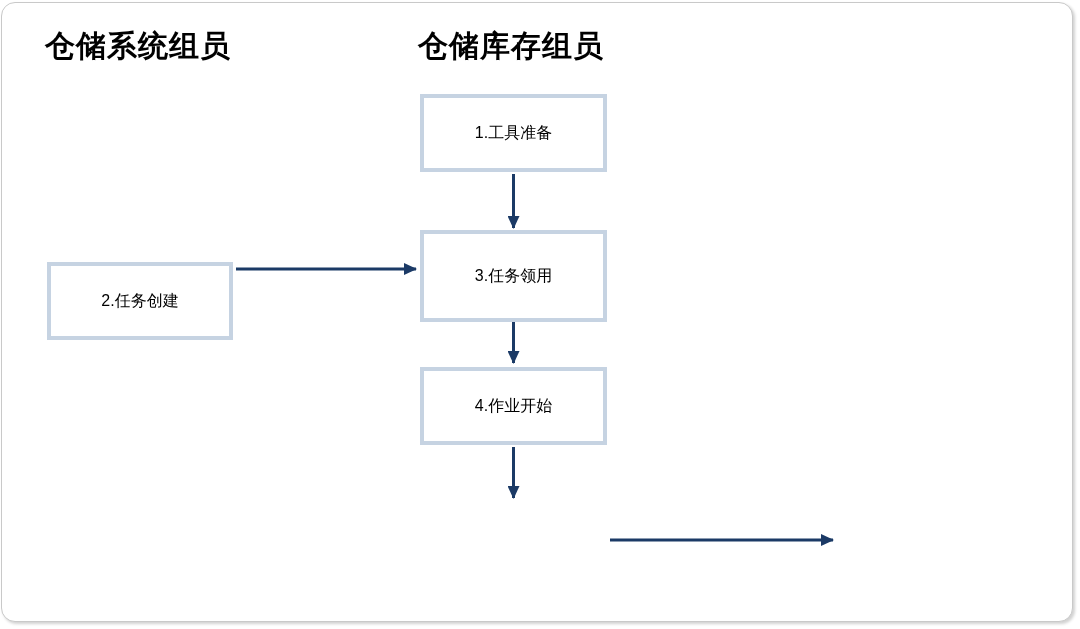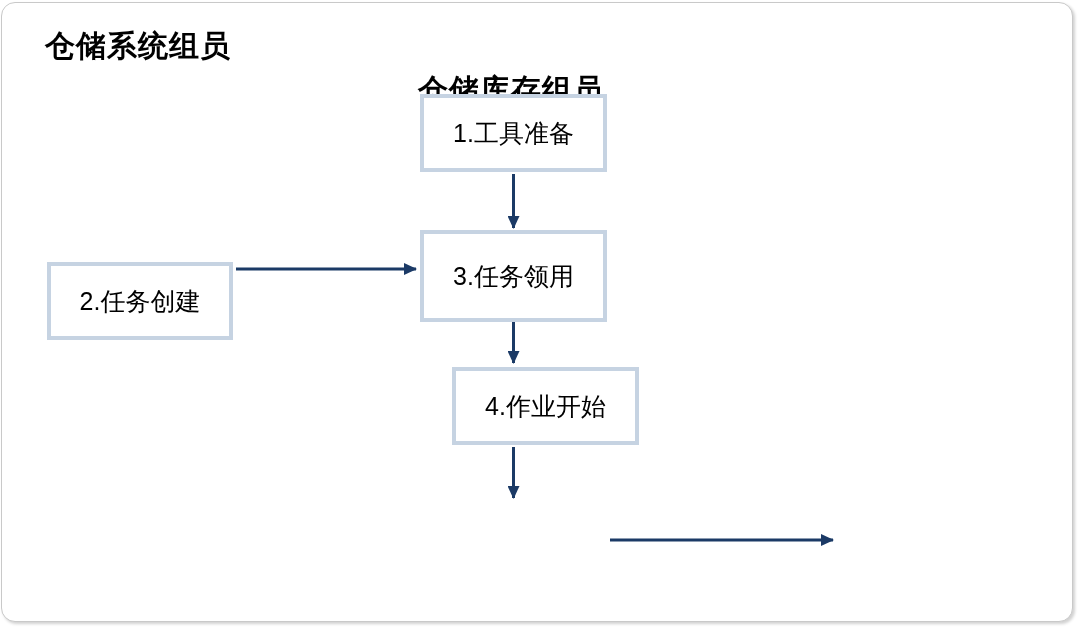--- a/index.html
+++ b/index.html
@@ -20,34 +20,34 @@
     border:1px solid var(--frame-border);
     border-radius:14px;
     box-shadow:2px 2px 3px rgba(0,0,0,0.18);
   }
   .lane-title{
     position:absolute;top:28px;height:36px;line-height:36px;
     font-size:30px;font-weight:bold;color:var(--text);
     letter-spacing:1px;white-space:nowrap;
   }
   .lt1{left:45px;}
-  .lt2{left:418px;margin-top:44px;}
+  .lt2{left:418px;}
   .lt3{left:818px;}
   .node{
     position:absolute;
     background:var(--node-fill);
     border:4px solid var(--node-border);
     display:flex;align-items:center;justify-content:center;
-    font-size:25px;color:var(--text);
+    font-size:16px;color:var(--text);
     white-space:nowrap;
   }
   .n1{left:420px;top:94px;width:187px;height:78px;}
   .n2{left:47px;top:230px;width:186px;height:78px;margin-top:32px;}
   .n3{left:420px;top:230px;width:187px;height:92px;}
-  .n4{left:420px;top:367px;width:187px;height:78px;margin-left:32px;}
+  .n4{left:420px;top:367px;width:187px;height:78px;}
   .n5{left:420px;top:502px;width:187px;height:78px;}
   .n6{left:837px;top:498px;width:188px;height:82px;}
   svg.connectors{position:absolute;left:0;top:0;width:1080px;height:629px;pointer-events:none;}
   svg.connectors line{stroke:var(--arrow);stroke-width:3;}
   svg.connectors .arrowhead{fill:var(--arrow);}
 </style>
 </head>
 <body>
 
 <div class="stage">

